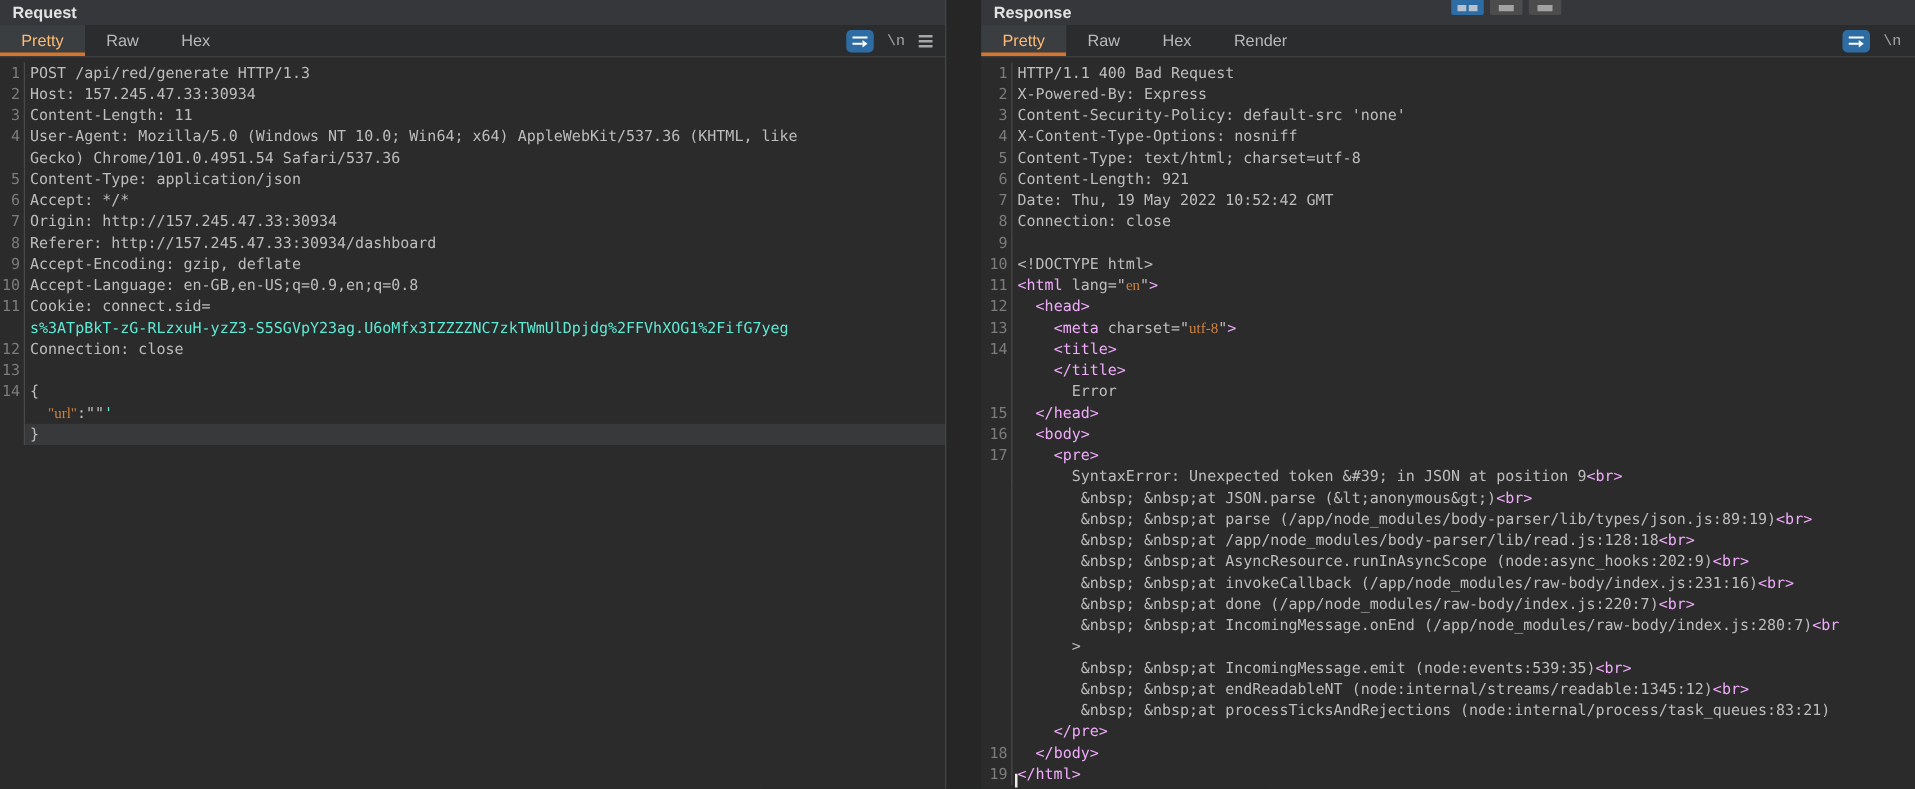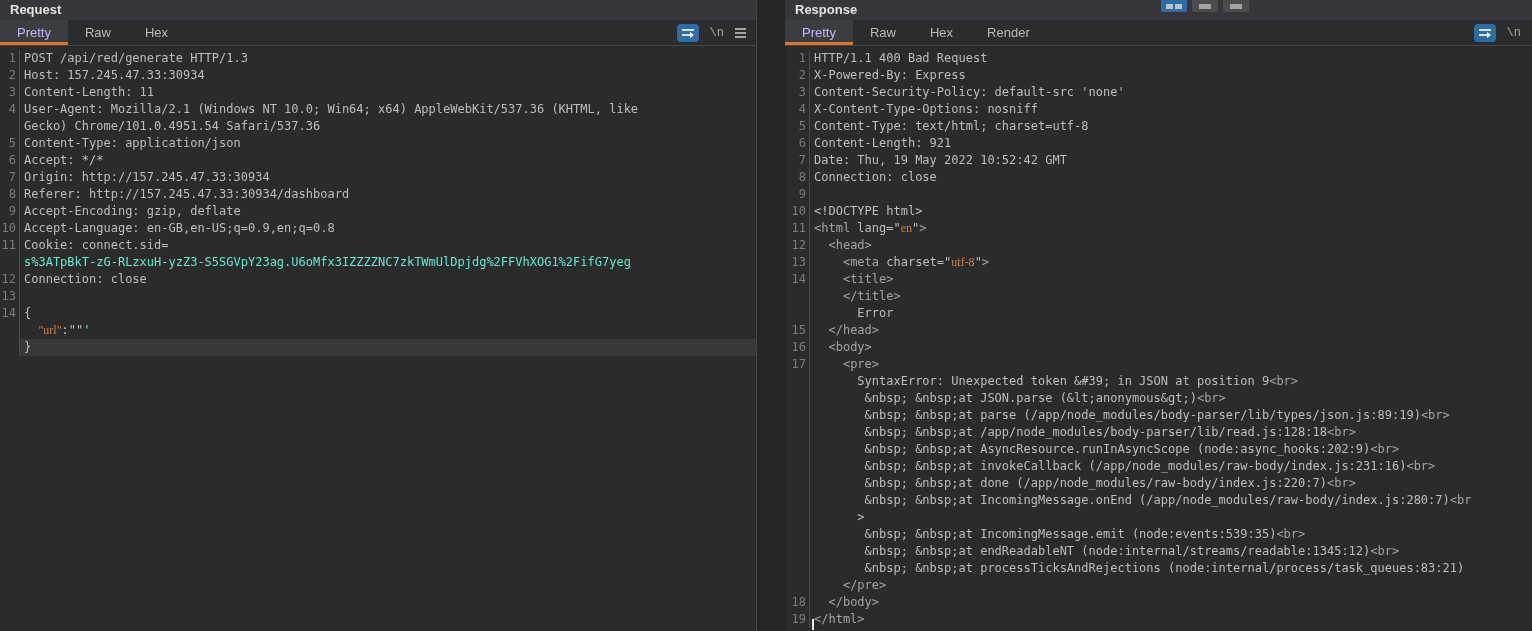--- a/index.html
+++ b/index.html
@@ -8,37 +8,37 @@
   .screen { position:relative; width:1252px; height:631px; background:#262626;
             font-family:"Liberation Sans", sans-serif; }
   .panel { position:absolute; top:0; bottom:0; display:flex; flex-direction:column; background:#2b2c2d; }
   .panel-request  { left:0; width:757px; border-right:1px solid #454545; }
   .panel-response { left:785px; width:768px; }
   .panel-title { height:20px; line-height:20px; padding-left:10px; font-weight:bold;
                  font-size:13px; color:#e3e3e3; background:#35373a; }
   .tabbar { height:26px; background:#2b2c2d; border-bottom:1px solid #454545;
             display:flex; align-items:stretch; }
   .tab { padding:0 17px; display:flex; align-items:center; font-size:13px; color:#b9b9b9; cursor:default; }
-  .tab.selected { background:#3b3e40; color:#c4b5fd; box-shadow:inset 0 -3px 0 #d9742c; }
+  .tab.selected { background:#3b3e40; color:#fdba74; box-shadow:inset 0 -3px 0 #d9742c; }
   .tools { margin-left:auto; display:flex; align-items:center; gap:11px; padding-right:10px; }
   .wrap-btn { width:22px; height:18px; border:none; border-radius:4px; background:#2e6da4;
               display:flex; align-items:center; justify-content:center; cursor:pointer; }
   .nl-btn { background:none; border:none; color:#a6a6a6; font-size:12px; cursor:pointer;
             font-family:"Liberation Mono","DejaVu Sans Mono",monospace; }
   .menu-btn { background:none; border:none; display:flex; flex-direction:column; gap:2px; cursor:pointer; }
   .menu-btn span { display:block; width:11px; height:2px; background:#a6a6a6; }
   .editor { flex:1; background:#2b2b2b; padding-top:4px; overflow:hidden; position:relative;
             font-family:"DejaVu Sans Mono","Liberation Mono",monospace; font-size:12px; }
   .row { display:flex; height:17px; line-height:17px; white-space:pre; }
   .row.hl .code { background:#37393b; }
   .ln { flex:none; text-align:right; color:#7c7c7c; border-right:1px solid #4a4a4a; padding-right:3px; }
   .panel-request  .ln { width:20px; }
   .panel-response .ln { width:25px; }
   .code { flex:1; padding-left:4px; color:#bdbdbd; }
-  .c-p { color:#bdbdbd; } .c-g { color:#5eead4;text-align:center; } .c-o { color:#cc8242;font-family:Liberation Serif, serif; } .c-y { color:#a3a3a3; }
+  .c-p { color:#bdbdbd; } .c-g { color:#5eead4;text-align:center; } .c-o { color:#cc8242;font-family:Liberation Serif, serif; } .c-y { color:#f0abfc; }
   .caret { position:absolute; width:2px; height:11px; background:#ececec; left:27px; top:573px; }
   .win-controls { position:absolute; top:0; right:3px; display:flex; gap:5px; z-index:5; }
   .win-btn { width:26px; height:12px; border:none; border-radius:0 0 2px 2px; background:#4c4c4c;
              display:flex; align-items:flex-end; justify-content:center; gap:2px; padding-bottom:3px; cursor:pointer; }
   .win-btn.active { background:#2e6da4; }
   .win-btn .sq  { width:7px;  height:5px; background:#b9c2cc; }
   .win-btn .bar { width:12px; height:5px; background:#a3a3a3; }
 </style>
 </head>
 <body>
@@ -66,21 +66,21 @@
           <span></span>
             <span></span>
             <span></span>
         </button>
       </div>
     </div>
     <div class="editor" id="req-editor">
         <div class="row"><span class="ln">1</span><span class="code"><span class="c-p">POST /api/red/generate HTTP/1.3</span></span></div>
         <div class="row"><span class="ln">2</span><span class="code"><span class="c-p">Host: 157.245.47.33:30934</span></span></div>
         <div class="row"><span class="ln">3</span><span class="code"><span class="c-p">Content-Length: 11</span></span></div>
-        <div class="row"><span class="ln">4</span><span class="code"><span class="c-p">User-Agent: Mozilla/2.1 (Windows NT 10.0; Win64; x64) AppleWebKit/537.36 (KHTML, like</span></span></div>
+        <div class="row"><span class="ln">4</span><span class="code"><span class="c-p">User-Agent: Mozilla/5.0 (Windows NT 10.0; Win64; x64) AppleWebKit/537.36 (KHTML, like</span></span></div>
         <div class="row"><span class="ln"></span><span class="code"><span class="c-p">Gecko) Chrome/101.0.4951.54 Safari/537.36</span></span></div>
         <div class="row"><span class="ln">5</span><span class="code"><span class="c-p">Content-Type: application/json</span></span></div>
         <div class="row"><span class="ln">6</span><span class="code"><span class="c-p">Accept: */*</span></span></div>
         <div class="row"><span class="ln">7</span><span class="code"><span class="c-p">Origin: http://157.245.47.33:30934</span></span></div>
         <div class="row"><span class="ln">8</span><span class="code"><span class="c-p">Referer: http://157.245.47.33:30934/dashboard</span></span></div>
         <div class="row"><span class="ln">9</span><span class="code"><span class="c-p">Accept-Encoding: gzip, deflate</span></span></div>
         <div class="row"><span class="ln">10</span><span class="code"><span class="c-p">Accept-Language: en-GB,en-US;q=0.9,en;q=0.8</span></span></div>
         <div class="row"><span class="ln">11</span><span class="code"><span class="c-p">Cookie: connect.sid=</span></span></div>
         <div class="row"><span class="ln"></span><span class="code"><span class="c-g">s%3ATpBkT-zG-RLzxuH-yzZ3-S5SGVpY23ag.U6oMfx3IZZZZNC7zkTWmUlDpjdg%2FFVhXOG1%2FifG7yeg</span></span></div>
         <div class="row"><span class="ln">12</span><span class="code"><span class="c-p">Connection: close</span></span></div>

